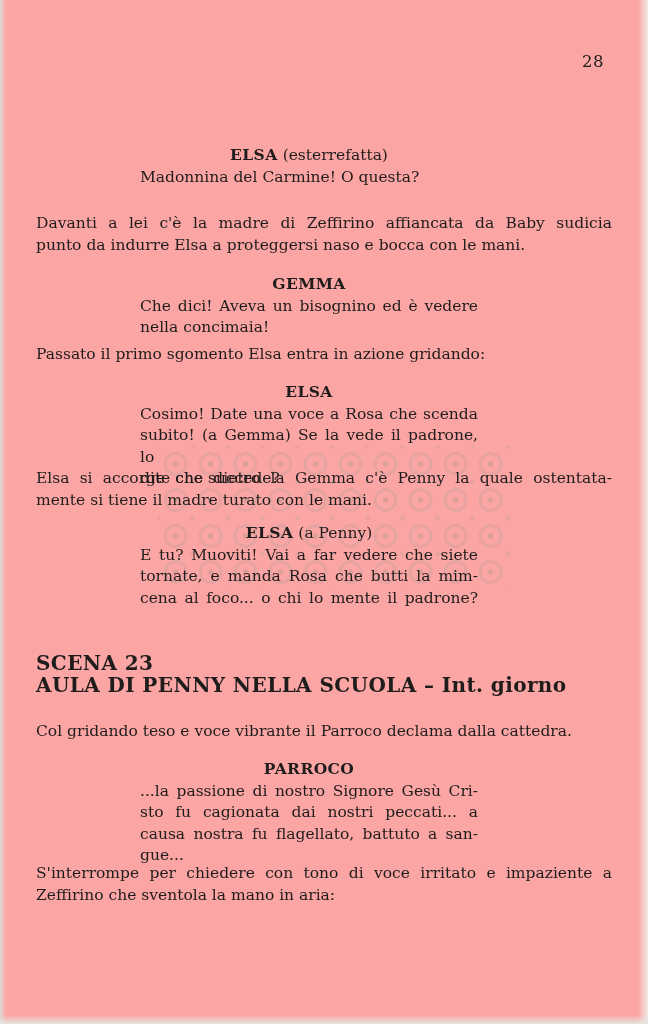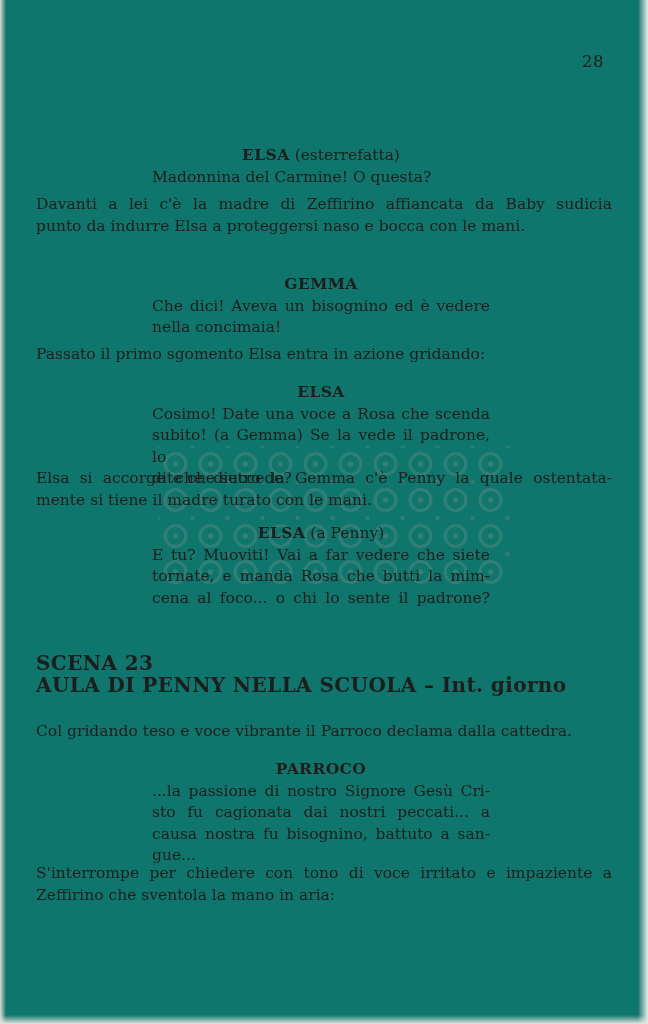--- a/index.html
+++ b/index.html
@@ -3,41 +3,41 @@
 <meta charset="utf-8">
 <style>
   html,body{margin:0;padding:0;}
   body{
     width:648px;height:1024px;
     background:#efeeea;
     font-family:"DejaVu Serif", serif;
   }
   .page{
     position:relative;width:648px;height:1024px;overflow:hidden;
-    background:#0f766e;color:#1e1d1b;
+    background:#fca5a5;color:#1e1d1b;
   }
   .edge-left{position:absolute;left:0;top:0;width:6px;height:100%;
     background:linear-gradient(90deg,#dcdad4,rgba(246,245,241,0));pointer-events:none;}
   .edge-bottom{position:absolute;left:0;bottom:0;width:100%;height:9px;
     background:linear-gradient(0deg,#e7e5df,rgba(246,245,241,0));pointer-events:none;}
   .edge-right{position:absolute;right:0;top:0;width:10px;height:100%;
     background:linear-gradient(270deg,#eeece7,rgba(246,245,241,0));pointer-events:none;}
 
   .pagenum{
     position:absolute;top:52px;right:44px;
     font-size:16.5px;letter-spacing:.5px;
   }
 
   .content{position:absolute;left:36px;top:0;width:576px;height:100%;}
 
   .block{position:absolute;left:0;width:576px;font-size:15.5px;line-height:21.5px;}
   .line{min-height:21.5px;white-space:nowrap;}
   .line.j{white-space:normal;text-align:justify;text-align-last:justify;}
 
-  .dialogue{left:116px;width:338px;}
+  .dialogue{left:104px;width:338px;}
   .cue{text-align:center;white-space:nowrap;}
   .char{font-weight:bold;letter-spacing:.4px;}
   .paren:not(:empty){margin-left:5px;}
 
   .scene .line{font-weight:bold;letter-spacing:.4px;font-size:20px;}
 
   
   .watermark{
     position:absolute;left:158px;top:446px;width:352px;height:142px;
     background-image:
@@ -62,21 +62,21 @@
 
   <div class="pagenum">28</div>
 
   <div class="content">
 
     <div class="block dialogue" style="top:144px">
       <div class="cue"><span class="char">ELSA</span><span class="paren">(esterrefatta)</span></div>
       <div class="line">Madonnina del Carmine! O questa?</div>
     </div>
 
-    <div class="block action" style="top:194px">
+    <div class="block action" style="top:213px">
       <div class="line j">Davanti a lei c'è la madre di Zeffirino affiancata da Baby sudicia</div>
       <div class="line">punto da indurre Elsa a proteggersi naso e bocca con le mani.</div>
     </div>
 
     <div class="block dialogue" style="top:273px">
       <div class="cue"><span class="char">GEMMA</span><span class="paren"></span></div>
       <div class="line j">Che dici! Aveva un bisognino ed è vedere</div>
       <div class="line">nella concimaia!</div>
     </div>
 
@@ -93,37 +93,37 @@
 
     <div class="block action" style="top:468px">
       <div class="line j">Elsa si accorge che dietro la Gemma c'è Penny la quale ostentata-</div>
       <div class="line">mente si tiene il madre turato con le mani.</div>
     </div>
 
     <div class="block dialogue" style="top:522px">
       <div class="cue"><span class="char">ELSA</span><span class="paren">(a Penny)</span></div>
       <div class="line j">E tu? Muoviti! Vai a far vedere che siete</div>
       <div class="line j">tornate, e manda Rosa che butti la mim-</div>
-      <div class="line j">cena al foco... o chi lo sente il padrone?</div>
+      <div class="line j">cena al foco... o chi lo mente il padrone?</div>
     </div>
 
     <div class="block scene" style="top:653px">
       <div class="line">SCENA 23</div>
       <div class="line">AULA DI PENNY NELLA SCUOLA – Int. giorno</div>
     </div>
 
     <div class="block action" style="top:721px">
       <div class="line">Col gridando teso e voce vibrante il Parroco declama dalla cattedra.</div>
     </div>
 
     <div class="block dialogue" style="top:758px">
       <div class="cue"><span class="char">PARROCO</span><span class="paren"></span></div>
       <div class="line j">...la passione di nostro Signore Gesù Cri-</div>
       <div class="line j">sto fu cagionata dai nostri peccati... a</div>
-      <div class="line j">causa nostra fu bisognino, battuto a san-</div>
+      <div class="line j">causa nostra fu flagellato, battuto a san-</div>
       <div class="line">gue...</div>
     </div>
 
     <div class="block action" style="top:863px">
       <div class="line j">S'interrompe per chiedere con tono di voce irritato e impaziente a</div>
       <div class="line">Zeffirino che sventola la mano in aria:</div>
     </div>
 
   </div>
 </div>

